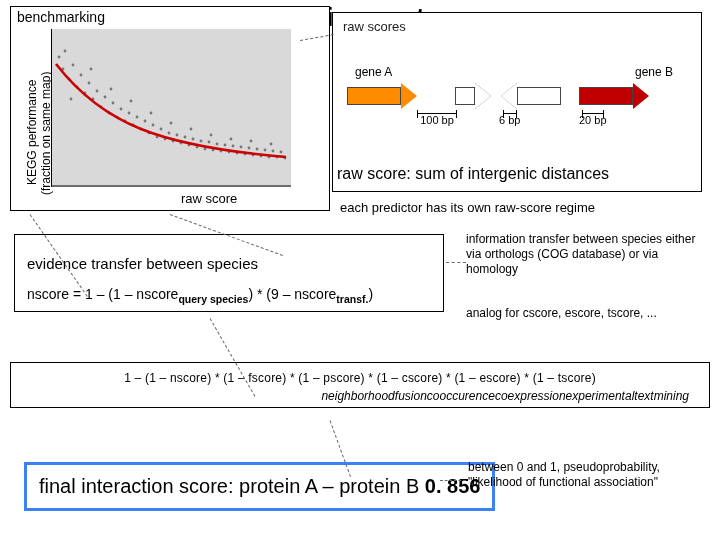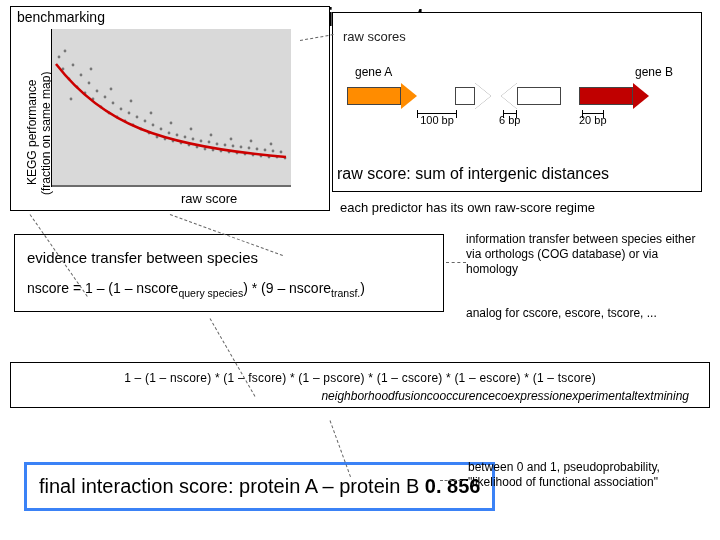--- a/index.html
+++ b/index.html
@@ -52,21 +52,21 @@
   .bracket .line::before { left:0; }
   .bracket .line::after  { right:0; }
 
   
   .formula-row { border:1px solid #000; padding: 8px 10px 4px; }
   .formula-main { font-size: 12px; text-align:center; letter-spacing:0.2px; }
   .formula-labels { display:flex; justify-content: flex-end; font-size:12px; font-style: italic; padding: 4px 10px 0; }
 
   .final-box { border:3px solid #3b82f6; padding:10px 12px; font-size:20px; }
 
-  sub { font-size: 0.75em; }
+  sub { font-size: 0.75em; font-weight: bold; }
 </style>
 </head>
 <body>
 
 <div class="abs title" style="left:218px; top:2px;">The scoring system</div>
 
 <div class="abs box" style="left:10px; top:6px; width:320px; height:205px;">
   <div class="abs" style="left:6px; top:2px; font-size:14px;">benchmarking</div>
 
   <div class="abs ylabel" style="left:14px; top:178px;">KEGG performance</div>
@@ -150,21 +150,21 @@
 
       <path d="M 5 35 Q 40 80 90 100 T 235 128" fill="none" stroke="#cc0000" stroke-width="2.5"></path>
 
       <line x1="0" y1="157" x2="240" y2="157" stroke="#000" stroke-width="1"></line>
       <line x1="0.5" y1="0" x2="0.5" y2="158" stroke="#000" stroke-width="1"></line>
     </svg>
   </div>
   <div class="abs" style="left:170px; bottom:4px; font-size:13px;margin-top:28px;">raw score</div>
 </div>
 
-<div class="abs box" style="left:332px; top:12px; width:370px; height:180px; padding:16px 10px;">
+<div class="abs box" style="left:332px; top:12px; width:370px; height:180px; padding:6px 10px;">
   <div style="font-size:13px; color:#222;">raw scores</div>
 
   <div class="abs" style="left:22px; top:52px; font-size:12px;">gene A</div>
   <div class="abs" style="right:28px; top:52px; font-size:12px;">gene B</div>
 
   <div class="abs gene-row" style="left:14px; top:70px;">
     <span class="gene-orange" style="display:flex;align-items:center;">
       <span class="gene-shaft" style="width:54px;"></span>
         <span class="gene-head"></span>
     </span>
@@ -196,21 +196,21 @@
   <div class="abs bracket" style="left:246px; top:100px;">
     <span class="line" style="width:22px;"></span>
       <span>20 bp</span>
   </div>
 
   <div class="abs" style="left:4px; bottom:8px; font-size:16px;">raw score: sum of intergenic distances</div>
 </div>
 
 <div class="abs" style="left:340px; top:200px; font-size:13px;">each predictor has its own raw-score regime</div>
 
-<div class="abs box" style="left:14px; top:234px; width:430px; height:78px; padding:14px 12px;">
+<div class="abs box" style="left:14px; top:234px; width:430px; height:78px; padding:20px 12px;">
   <div style="font-size:15px;">evidence transfer between species</div>
   <div style="margin-top:14px; font-size:14px;">
     <span>nscore = 1 – (1 – nscore</span><sub>query species</sub><span>) * (9 – nscore</span><sub>transf.</sub><span>)</span>
   </div>
 </div>
 
 <div class="abs" style="left:466px; top:232px; width:236px; font-size:12px; line-height:1.25;">information transfer between species either via orthologs (COG database) or via homology</div>
 <div class="abs" style="left:466px; top:306px; width:236px; font-size:12px;">analog for cscore, escore, tscore, ...</div>
 
 <div class="abs formula-row" style="left:10px; top:362px; width:700px;">

